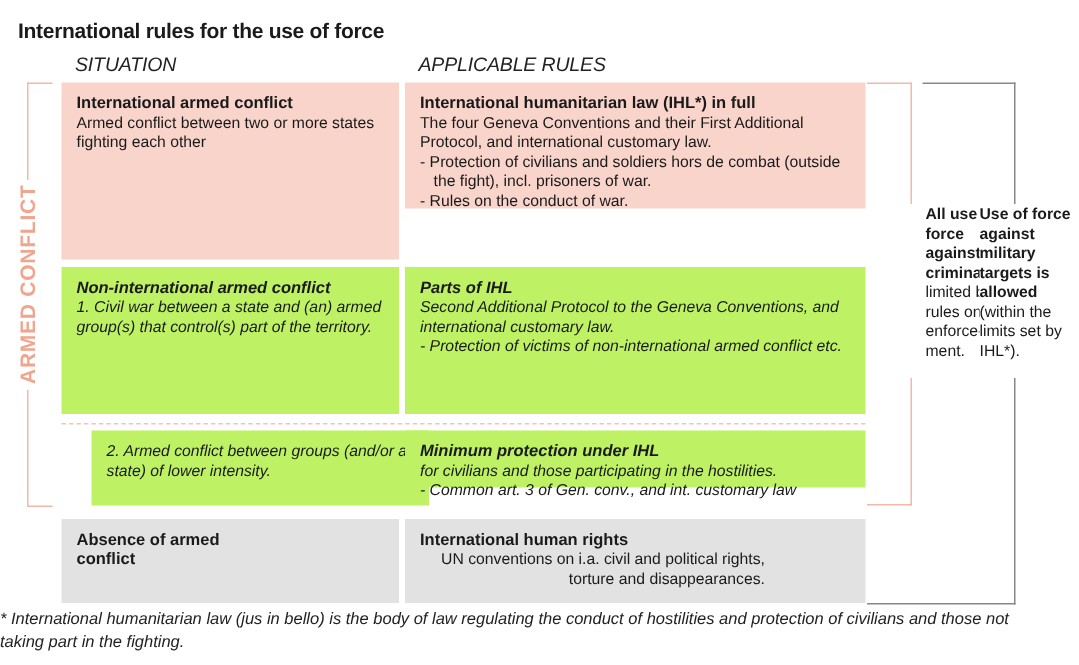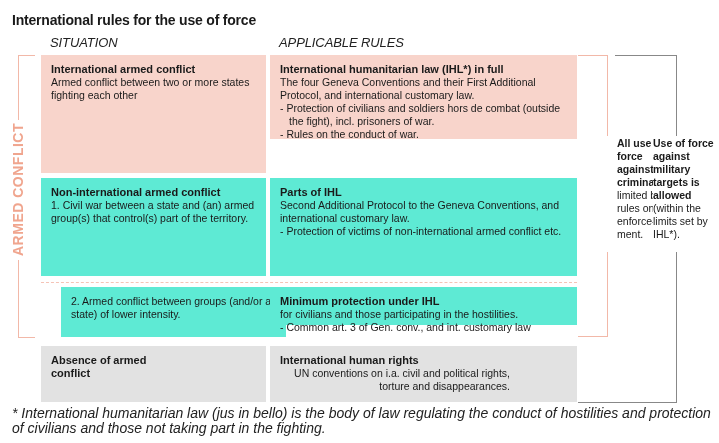--- a/index.html
+++ b/index.html
@@ -4,31 +4,31 @@
 <style>
   html, body { margin:0; padding:0; background:#fff; }
   body { width:719px; height:443px; position:relative; overflow:hidden;
          font-family:"Liberation Sans", "DejaVu Sans", sans-serif; color:#1a1a1a; }
   .abs { position:absolute; }
   .title { left:12px; top:12px; font-size:14px; font-weight:bold; letter-spacing:-0.2px; }
   .colhead { top:35px; font-size:13px; color:#222; letter-spacing:-0.1px;font-style:italic; }
   .cell { position:absolute; box-sizing:border-box; padding:8px 10px; font-size:10.5px; line-height:13px; }
   .cell b { font-weight:bold; display:block; font-size:11px; }
   .dark { background:#f8d4cb; }
-  .light { background:#5eead4; }
+  .light { background:#bef264;font-style:italic; }
   .gray { background:#e2e2e2; }
   .dash { position:absolute; left:41px; width:536px; height:0; border-top:1px dashed #f5c3b6; }
   .bracket-pink { border:1.5px solid #f2b8a8; }
   .side-label { position:absolute; left:3px; top:120px; width:30px; height:140px;
                 color:#f0a58e; font-weight:bold; font-size:14px; letter-spacing:0.5px;
                 writing-mode:vertical-rl; transform:rotate(180deg); text-align:center;
                 background:#fff; display:flex; align-items:center; justify-content:center; }
   .note { font-size:10.5px; line-height:13px; }
   .note b { font-weight:bold; }
-  .foot { left:12px; top:406px; width:700px; font-size:14px; font-style:italic; line-height:15px; color:#222; }
+  .foot { left:0; top:406px; width:700px; font-size:11px; font-style:italic; line-height:15px; color:#222; }
   ul { margin:0; padding:0; list-style:none; }
   li { padding-left:9px; text-indent:-9px; }
 </style>
 </head>
 <body>
 
 <div class="abs title">International rules for the use of force</div>
 <div class="abs colhead" style="left:50px;">SITUATION</div>
 <div class="abs colhead" style="left:279px;">APPLICABLE RULES</div>
 

